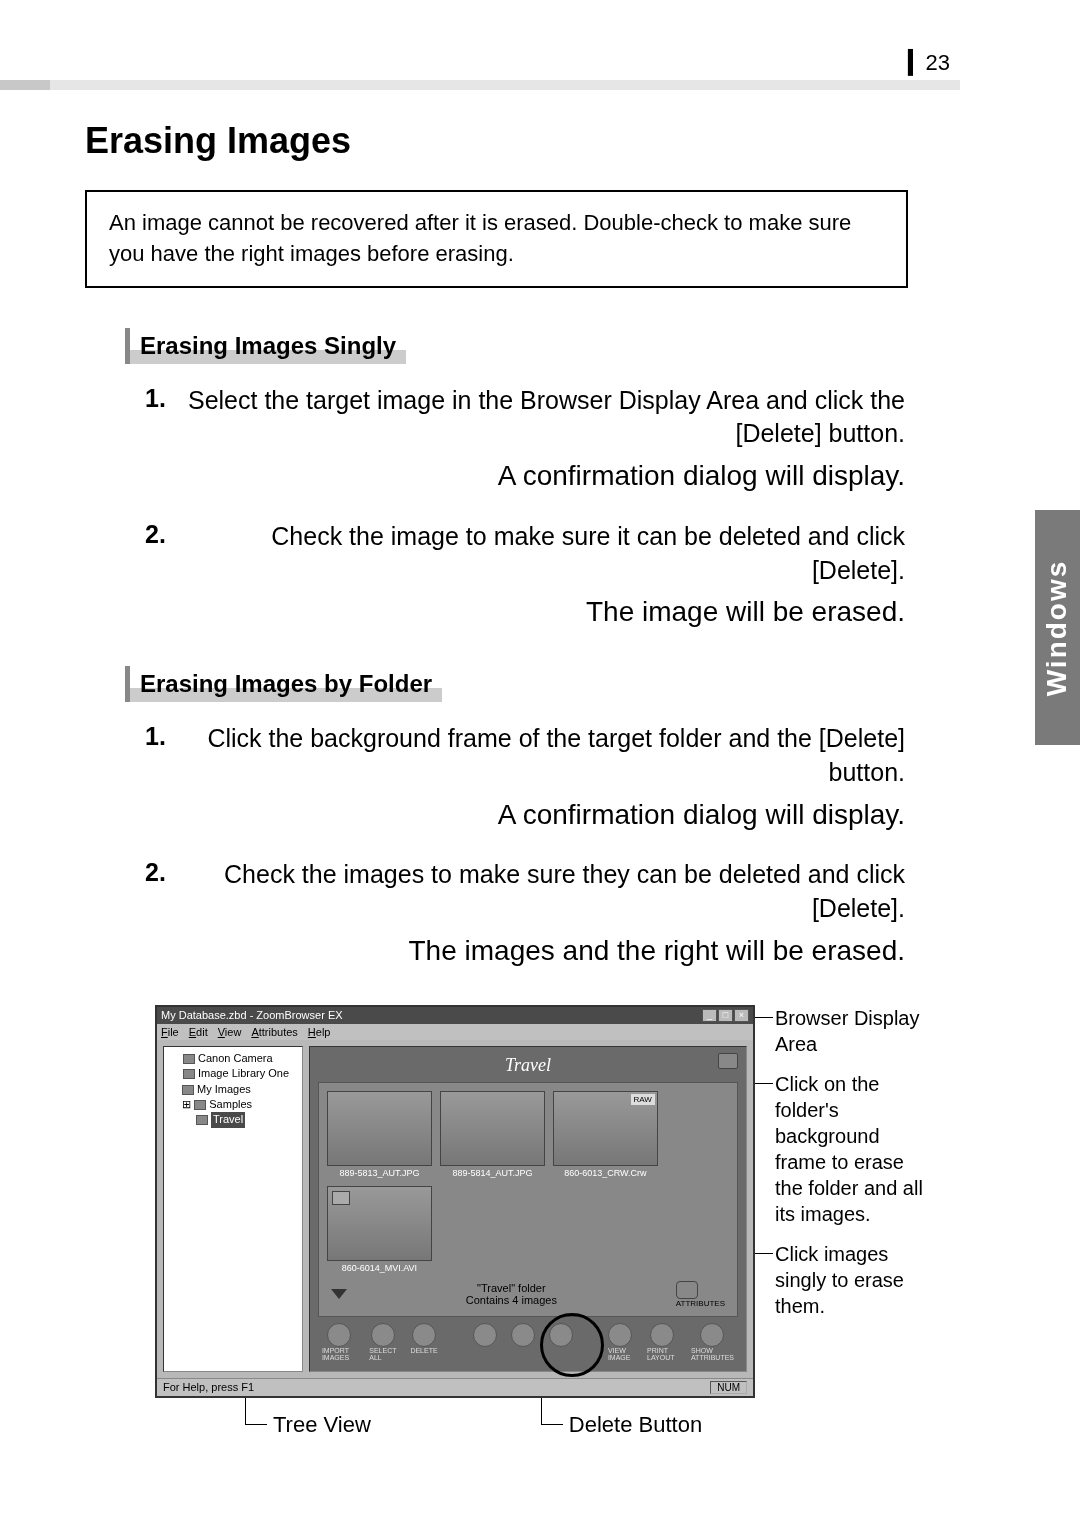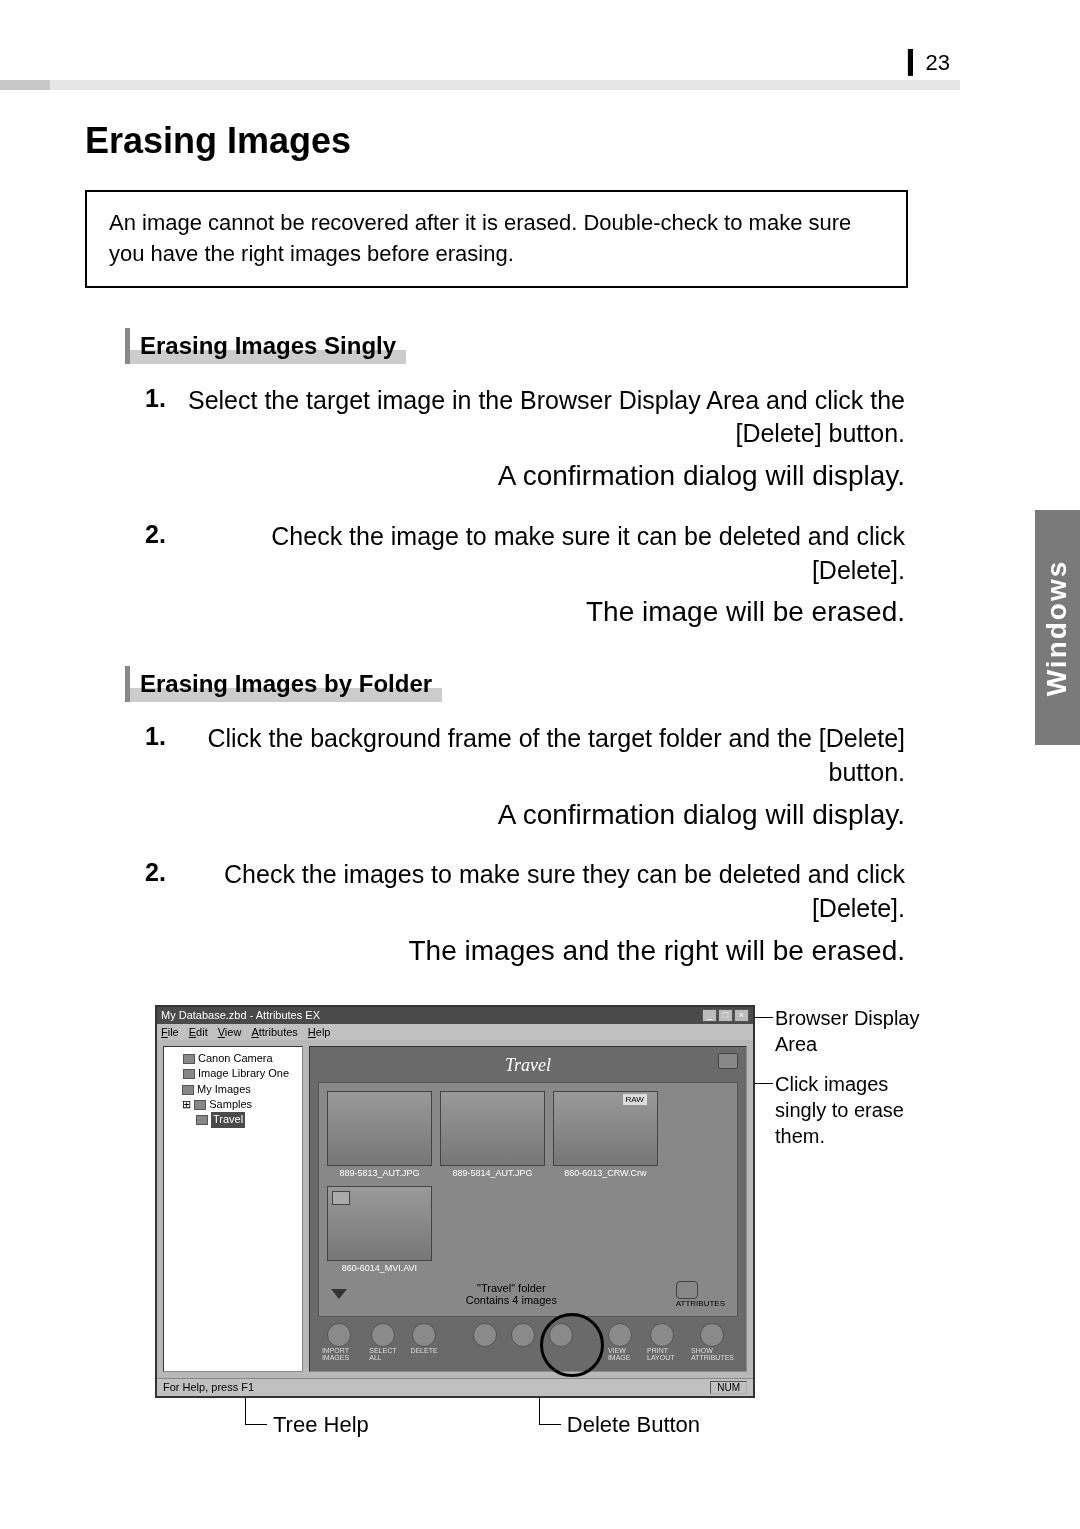--- a/index.html
+++ b/index.html
@@ -169,21 +169,21 @@
     width: 105px;
   }
   .thumb-img {
     width: 105px;
     height: 75px;
     background: linear-gradient(#999, #777);
     border: 1px solid #444;
     position: relative;
   }
   .badge {
-    position: absolute; top: 2px; right: 10px;
+    position: absolute; top: 2px; right: 2px;
     background: #ddd; color: #000; font-size: 8px; padding: 1px 3px;
   }
   .thumb-cap { font-size: 9px; color: #fff; text-align: center; margin-top: 2px; white-space: nowrap; overflow: hidden; }
   .folder-info {
     font-size: 11px; color: #000; text-align: center; margin-top: 4px;
     display: flex; justify-content: space-between; align-items: center;
     padding: 0 4px;
   }
   .tri { width: 0; height: 0; border-left: 8px solid transparent; border-right: 8px solid transparent; border-top: 10px solid #333; }
   .mag-label { font-size: 8px; }
@@ -313,21 +313,21 @@
         <span>Check the images to make sure they can be deleted and click [Delete].</span>
         <span class="note">The images and the right will be erased.</span>
       </div>
     </div>
   </div>
 
   
   <div class="shot-wrap">
     <div class="app-window">
       <div class="titlebar">
-        <span>My Database.zbd - Attributes EX</span>
+        <span>My Database.zbd - ZoomBrowser EX</span>
         <div class="win-btns">
           <div class="win-btn">_</div>
           <div class="win-btn">□</div>
           <div class="win-btn">×</div>
         </div>
       </div>
       <div class="menubar">
         <span>File</span>
         <span>Edit</span>
         <span>View</span>
@@ -423,21 +423,22 @@
         </div>
       </div>
       <div class="statusbar">
         <span>For Help, press F1</span>
         <span class="status-ind">NUM</span>
       </div>
     </div>
 
     <div class="annotations">
       <div class="anno">Browser Display Area</div>
+      <div class="anno">Click on the folder's background frame to erase the folder and all its images.</div>
       <div class="anno">Click images singly to erase them.</div>
     </div>
   </div>
 
   <div class="bottom-labels">
-    <div class="blab" style="margin-left:90px;">Tree Help</div>
+    <div class="blab" style="margin-left:90px;">Tree View</div>
     <div class="blab" style="margin-left:170px;">Delete Button</div>
   </div>
 </div>
 
 </body></html>

